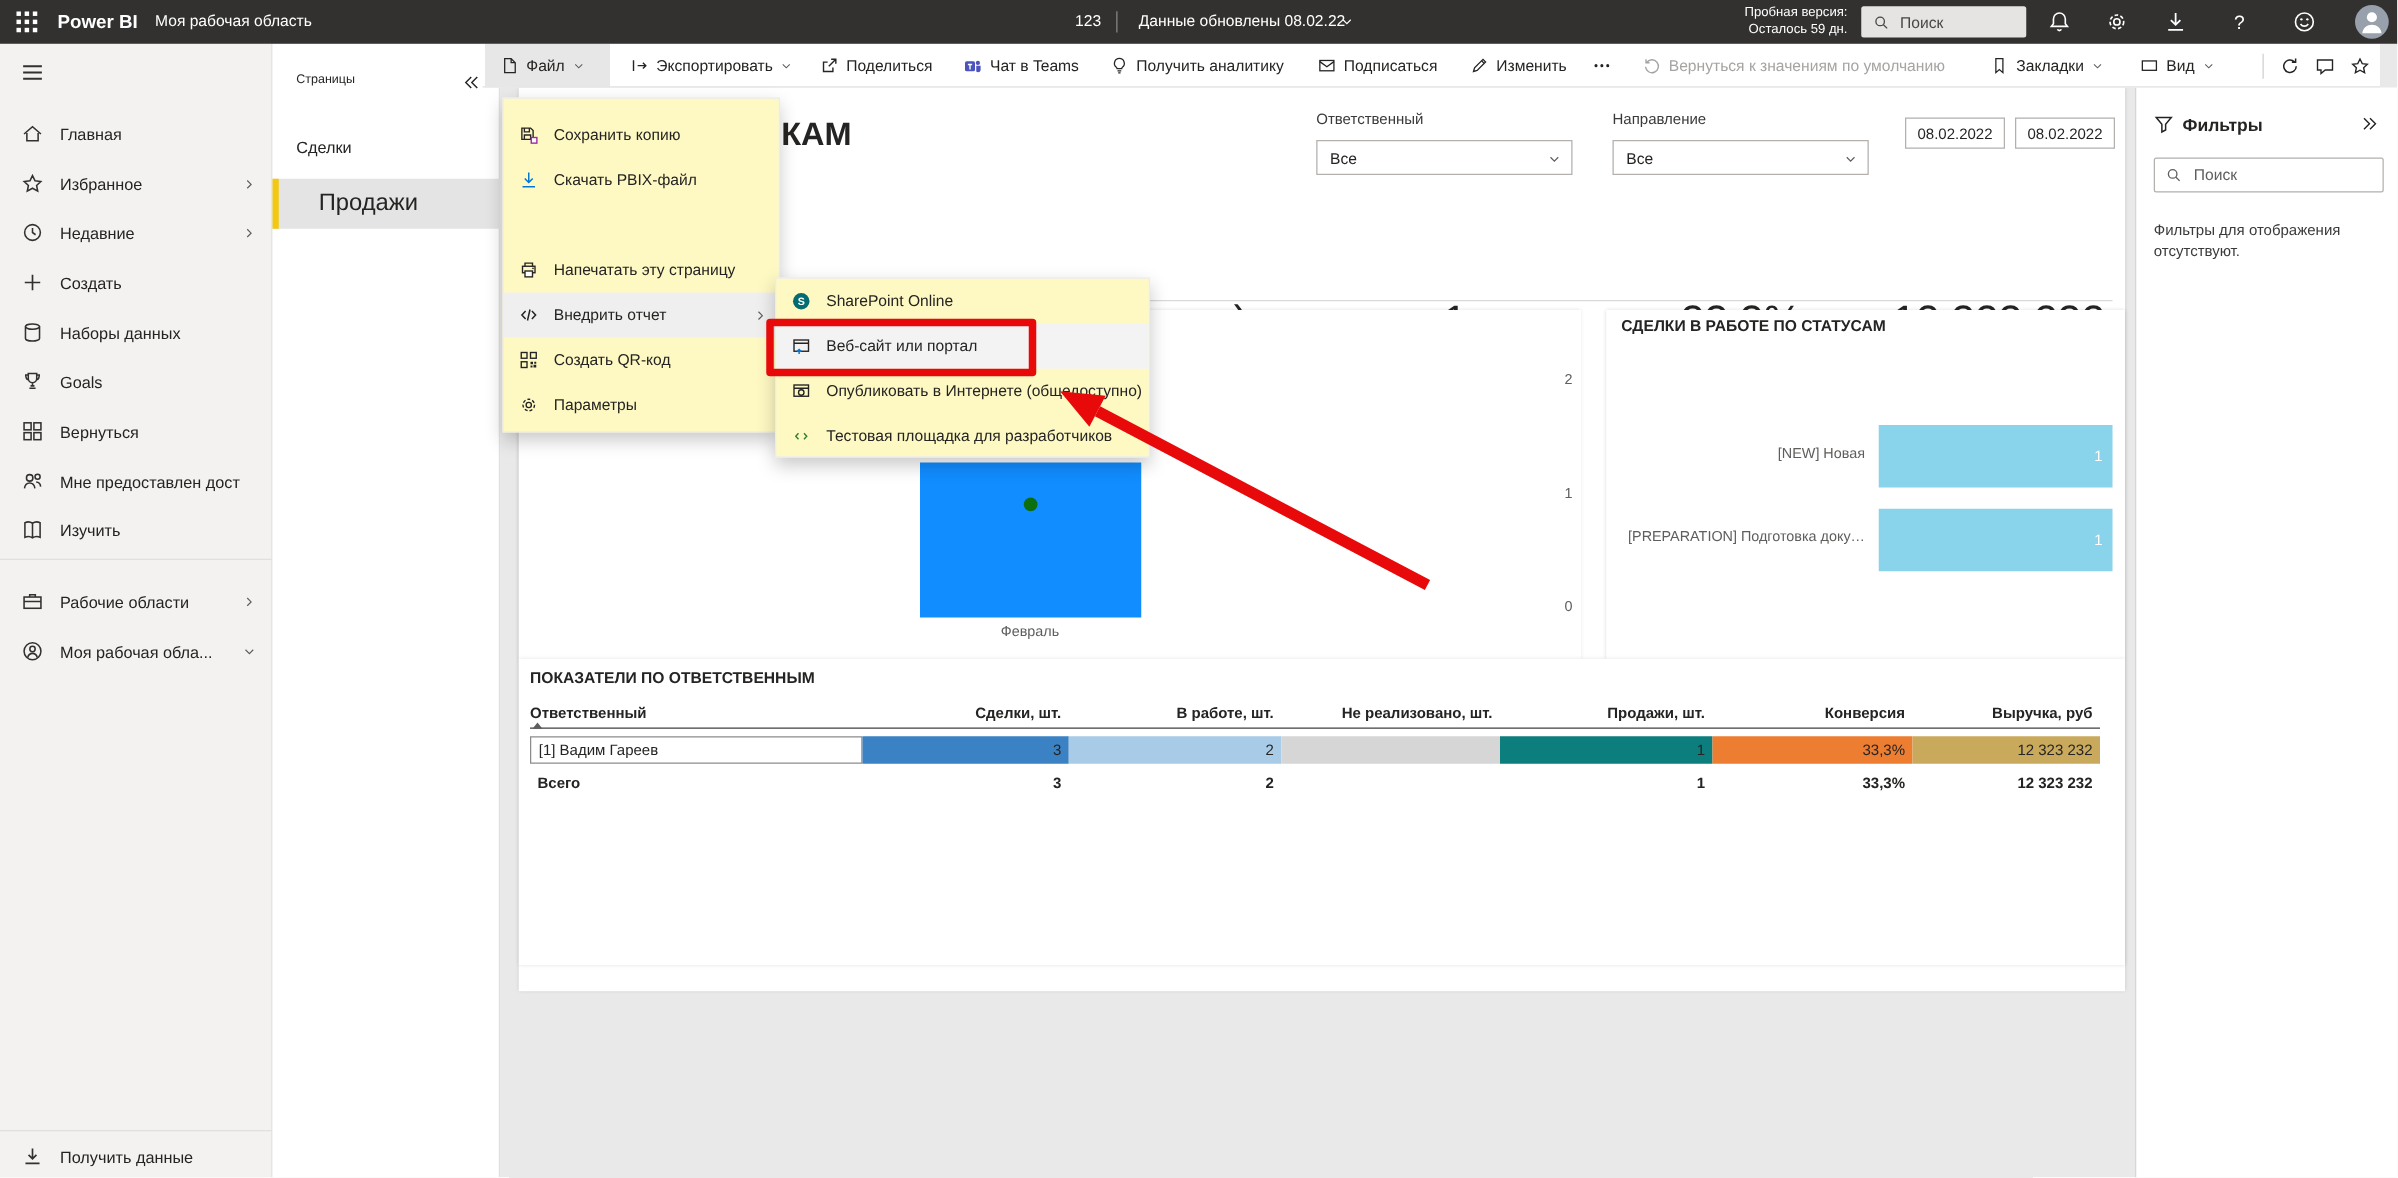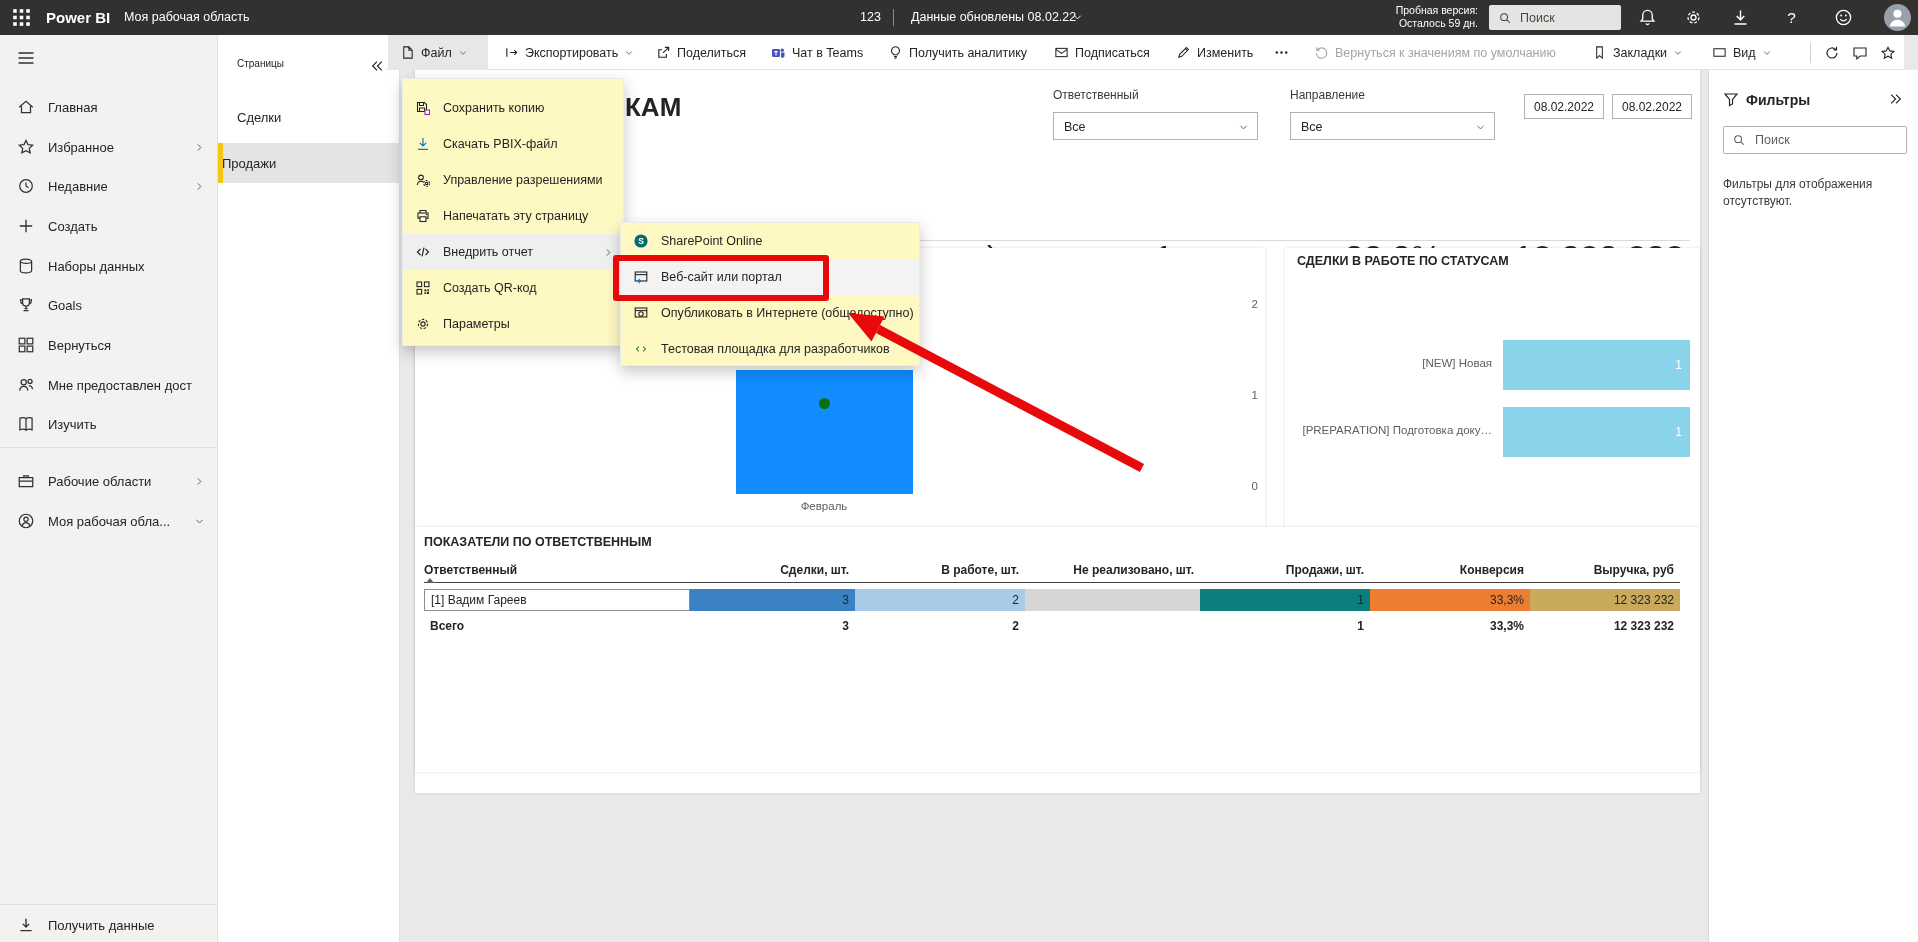--- a/index.html
+++ b/index.html
@@ -528,21 +528,21 @@
   <div class="abs pages">
     <div class="abs" style="left:19px;top:23px;font-size:10px;font-weight:normal">Страницы</div>
     <svg class="ic abs" style="left:152px;top:24px;width:14px;height:14px;color:#252423">
         <use href="#i-chevl2"></use>
       </svg>
     <div class="abs" style="left:0;top:64px;width:182px;height:36px;display:flex;align-items:center">
       <span style="margin-left:19px;font-size:13px">Сделки</span>
     </div>
     <div class="abs" style="left:0;top:108px;width:182px;height:40px;background:#e4e4e4;display:flex;align-items:center">
       <div style="position:absolute;left:0;top:0;width:5px;height:40px;background:#F2C811"></div>
-      <span style="margin-left:4px;font-size:13px">Продажи</span>
+      <span style="margin-left:37px;font-size:19px">Продажи</span>
     </div>
   </div>
 
   <div class="abs page">
 
     <div class="abs" style="left:210px;top:22px;font-size:26px;font-weight:bold;color:#252423">КАМ</div>
 
     <div class="abs" style="left:638px;top:18px;font-size:12px;color:#3b3a39">Ответственный</div>
     <div class="dd" style="left:638px;top:42px;width:205px;height:28px">
       <span style="position:absolute;left:10px;top:7px">Все</span>
@@ -653,26 +653,20 @@
           <use href="#i-save"></use>
         </svg>
       <span class="mlbl">Сохранить копию</span>
     </div>
     <div class="mi" style="top:47px">
       <svg class="ic mic" style="width:16px;height:16px;color:#0078D4">
           <use href="#i-down"></use>
         </svg>
       <span class="mlbl">Скачать PBIX-файл</span>
     </div>
-    <div class="mi" style="top:83px">
-      <svg class="ic mic" style="width:16px;height:16px">
-          <use href="#i-perm"></use>
-        </svg>
-      <span class="mlbl">Управление разрешениями</span>
-    </div>
     <div class="mi" style="top:119px">
       <svg class="ic mic" style="width:16px;height:16px">
           <use href="#i-print"></use>
         </svg>
       <span class="mlbl">Напечатать эту страницу</span>
     </div>
     <div class="mi" style="top:155px;background:#efefef">
       <svg class="ic mic" style="width:16px;height:16px">
           <use href="#i-code"></use>
         </svg>

